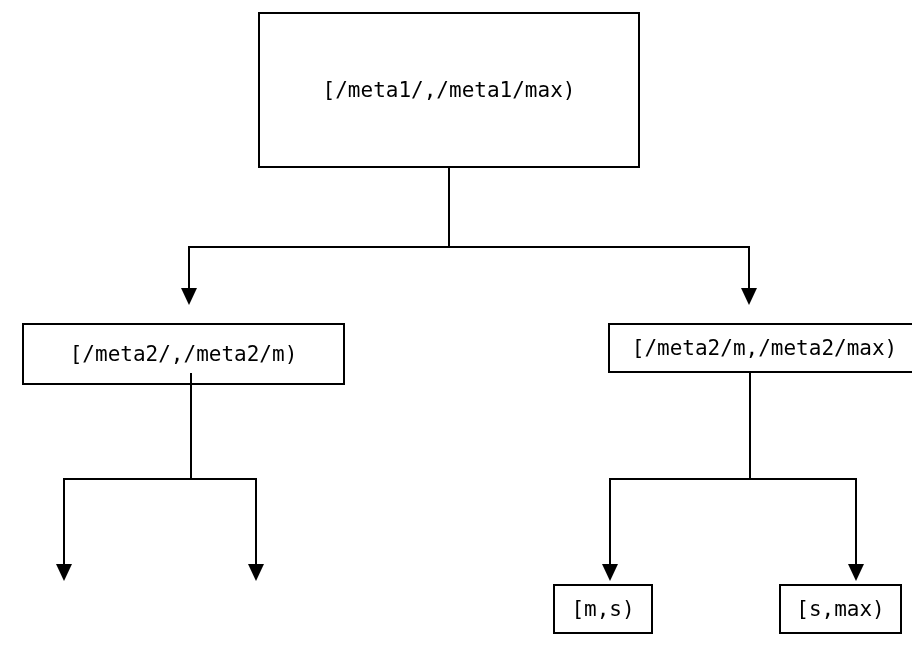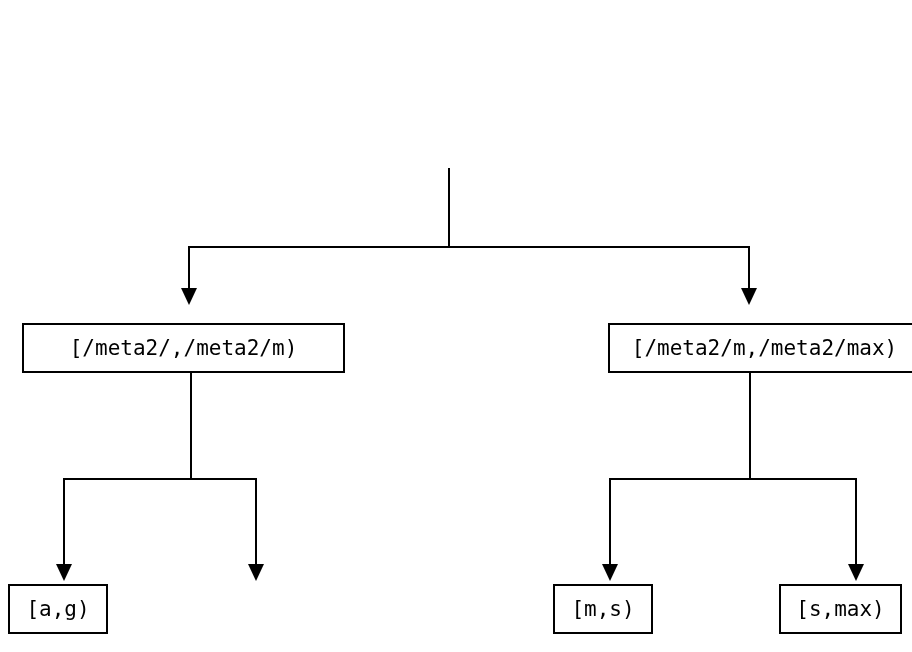--- a/index.html
+++ b/index.html
@@ -50,32 +50,35 @@
     border-left: 8px solid transparent;
     border-right: 8px solid transparent;
     border-top: 17px solid #000000;
   }
 </style>
 </head>
 <body>
 
 <div id="diagram-canvas">
 
+  <div class="node node-root" style="left:258px; top:12px; width:382px; height:156px;">
+    <span class="node-label">[/meta1/,/meta1/max)</span>
+  </div>
 
   <div class="edge-line edge-v" style="left:448px; top:168px; height:80px;"></div>
 
   <div class="edge-line edge-h" style="left:188px; top:246px; width:562px;"></div>
 
   <div class="edge-line edge-v" style="left:188px; top:246px; height:43px;"></div>
   <div class="arrowhead" style="left:181px; top:288px;"></div>
 
   <div class="edge-line edge-v" style="left:748px; top:246px; height:43px;"></div>
   <div class="arrowhead" style="left:741px; top:288px;"></div>
 
-  <div class="node node-mid" style="left:22px; top:323px; width:323px; height:50px;">
+  <div class="node node-mid" style="left:22px; top:323px; width:323px; height:62px;">
     <span class="node-label">[/meta2/,/meta2/m)</span>
   </div>
 
   <div class="node node-mid" style="left:580px; top:323px; width:313px; height:50px;margin-left:28px;">
     <span class="node-label">[/meta2/m,/meta2/max)</span>
   </div>
 
   <div class="edge-line edge-v" style="left:190px; top:373px; height:107px;"></div>
   <div class="edge-line edge-h" style="left:63px; top:478px; width:194px;"></div>
   <div class="edge-line edge-v" style="left:63px; top:478px; height:87px;"></div>
@@ -83,23 +86,20 @@
   <div class="edge-line edge-v" style="left:255px; top:478px; height:87px;"></div>
   <div class="arrowhead" style="left:248px; top:564px;"></div>
 
   <div class="edge-line edge-v" style="left:749px; top:373px; height:107px;"></div>
   <div class="edge-line edge-h" style="left:609px; top:478px; width:248px;"></div>
   <div class="edge-line edge-v" style="left:609px; top:478px; height:87px;"></div>
   <div class="arrowhead" style="left:602px; top:564px;"></div>
   <div class="edge-line edge-v" style="left:855px; top:478px; height:87px;"></div>
   <div class="arrowhead" style="left:848px; top:564px;"></div>
 
-  <div class="node node-leaf" style="left:8px; top:584px; width:100px; height:50px;">
-    <span class="node-label">[a,g)</span>
-  </div>
 
 
   <div class="node node-leaf" style="left:553px; top:584px; width:100px; height:50px;">
     <span class="node-label">[m,s)</span>
   </div>
 
   <div class="node node-leaf" style="left:779px; top:584px; width:123px; height:50px;">
     <span class="node-label">[s,max)</span>
   </div>
 

